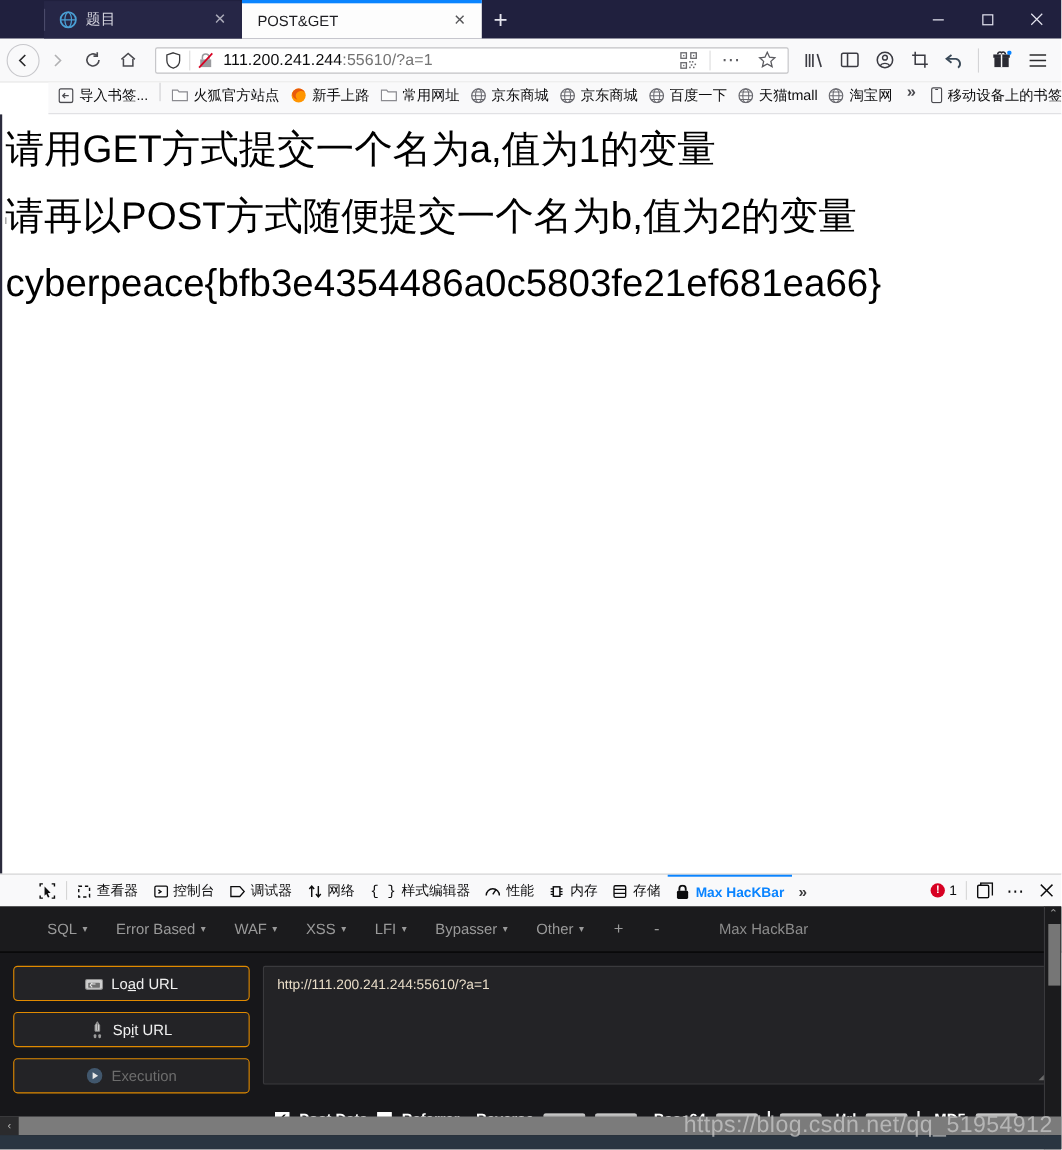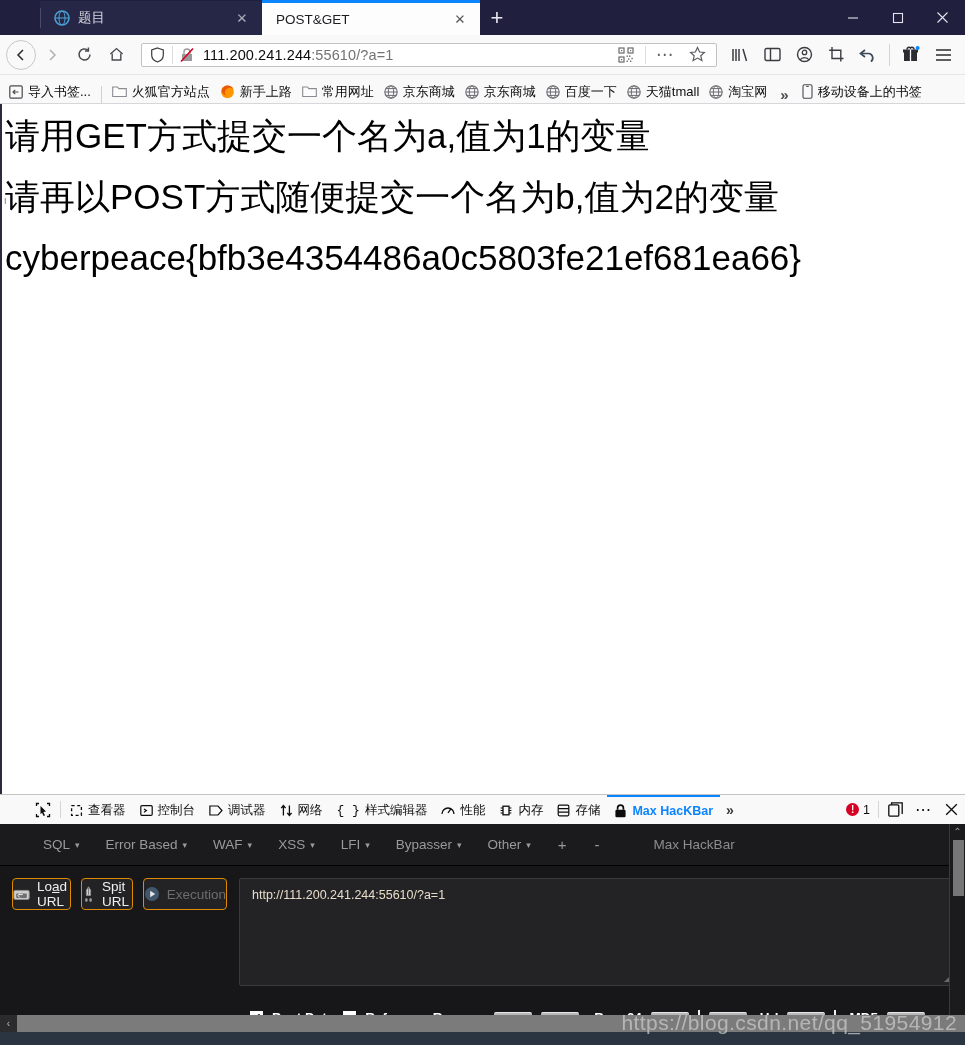--- a/index.html
+++ b/index.html
@@ -16,21 +16,21 @@
   .titlebar {
     height: 35px; background: #20203e; display: flex; align-items: flex-end;
     flex: 0 0 35px; position: relative;
   }
   .tabstrip { display: flex; align-items: flex-end; height: 35px; flex: 1 1 auto; }
   .tab-leftpad { width: 40px; height: 35px; }
   .tab {
     height: 34px; display: flex; align-items: center; position: relative;
     padding: 0 10px 0 14px; color: #d7d7e0; font-size: 13.5px; min-width: 0;
   }
-  .tab.inactive { width: 222px; background: #262646; }
+  .tab.inactive { width: 180px; background: #262646; }
   .tab.inactive::before {
     content: ""; position: absolute; left: 0; top: 7px; bottom: 7px; width: 1px; background: #4a4a6a;
   }
   .tab.active {
     width: 218px; background: #fdfdfd; color: #1d1d21; border-top: 3px solid #0a84ff;
     height: 35px;
   }
   .tab-favicon { width: 16px; height: 16px; margin-right: 8px; flex: 0 0 16px; display:block; }
   .tab-title { flex: 1 1 auto; white-space: nowrap; overflow: hidden; text-overflow: ellipsis; font-size: 13.5px; }
   .tab-close { width: 20px; height: 20px; display: flex; align-items: center; justify-content: center; opacity: .75; flex: 0 0 20px;}
@@ -57,22 +57,22 @@
   .urlbar-sep { width: 1px; height: 18px; background: #dcdcdd; margin: 0 3px; }
   .urlbar-lockbroken { width: 22px; display: flex; align-items: center; justify-content: center; }
   .urltext { flex: 1 1 auto; font-size: 14.5px; color: #0c0c0d; white-space: nowrap; overflow: hidden; padding-left: 5px; letter-spacing: .1px;}
   .urltext .dim { color: #737373; }
   .urlbar-right { display: flex; align-items: center; }
   .navbar-right { display: flex; align-items: center; }
   .vdiv { width: 1px; height: 22px; background: #d4d4d6; margin: 0 5px; }
 
   
   .bookmarks {
-    height: 29px; flex: 0 0 29px; background: #f9f9fa; display: flex; align-items: flex-end;
-    padding: 0 4px; font-size: 13px; color: #0c0c0d; border-bottom: 1px solid #d7d7db; overflow: hidden;
+    height: 29px; flex: 0 0 29px; background: #f9f9fa; display: flex; align-items: flex-start;
+    padding: 0 4px; font-size: 13px; color: #0c0c0d; border-bottom: 1px solid #d7d7db; overflow: hidden; margin-left: 44px;
   }
   .bm { display: flex; align-items: center; height: 23px; padding: 0 5px; white-space: nowrap; flex: 0 0 auto; }
   .bm .bmico { margin-right: 5px; display: flex; align-items: center; }
   .bm-sep { width: 1px; height: 17px; background: #d0d0d2; margin: 0 5px; flex: 0 0 1px;}
   .bm-chev { padding: 0 8px; color: #4a4a4f; font-size: 15px; font-weight: bold; flex: 0 0 auto;}
 
   
   .content {
     flex: 1 1 auto; background: #fff; position: relative; overflow: hidden;
     border-left: 2px solid #2b2b3d;
@@ -115,21 +115,21 @@
   .hb-menu {
     height: 42px; flex: 0 0 42px; background: #1b1b1d; display: flex; align-items: center;
     padding-left: 30px; font-size: 13.5px; color: #9a9a9a; border-bottom: 1px solid #000;
   }
   .hb-menu-item { padding: 0 13px; display: flex; align-items: center; gap: 5px; white-space: nowrap; }
   .hb-menu-item .car { font-size: 9px; }
   .hb-menu-plus { padding: 0 14px; font-size: 15px; color: #9a9a9a; }
   .hb-brand { margin-left: 40px; font-size: 13.5px; color: #8d8d8d; }
 
   .hb-body { flex: 1 1 auto; display: flex; padding: 12px 10px 0 12px; gap: 12px; }
-  .hb-btncol { width: 215px; display: flex; flex-direction: row; gap: 10px; flex: 0 0 215px;}
+  .hb-btncol { width: 215px; display: flex; flex-direction: column; gap: 10px; flex: 0 0 215px;}
   .hb-btn {
     height: 32px; border: 1px solid #e08a00; border-radius: 4px; background: #232326;
     display: flex; align-items: center; justify-content: center; gap: 7px;
     color: #f0f0f0; font-size: 13.5px;
   }
   .hb-btn.disabled { color: #6d6d6d; }
   .hb-btn u { text-decoration: underline; }
   .hb-textarea {
     flex: 1 1 auto; background: #232326; border: 1px solid #3a3a3d; border-radius: 2px;
     color: #e8dcc8; font-size: 12.5px; padding: 9px 12px; height: 108px; position: relative;

